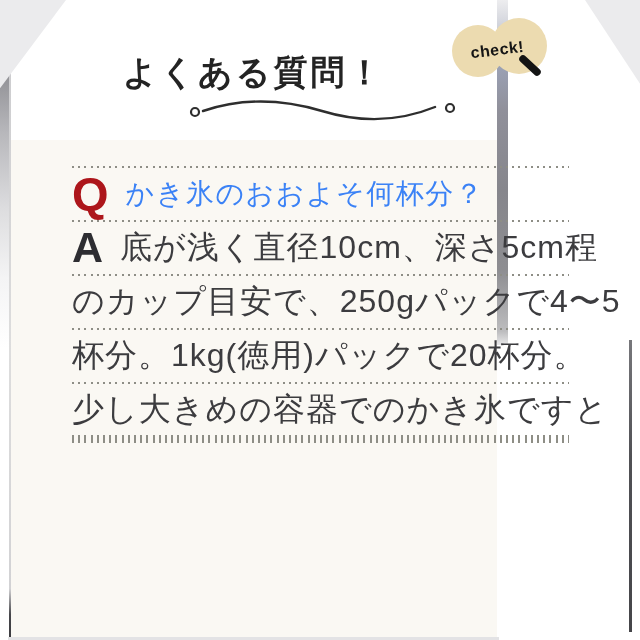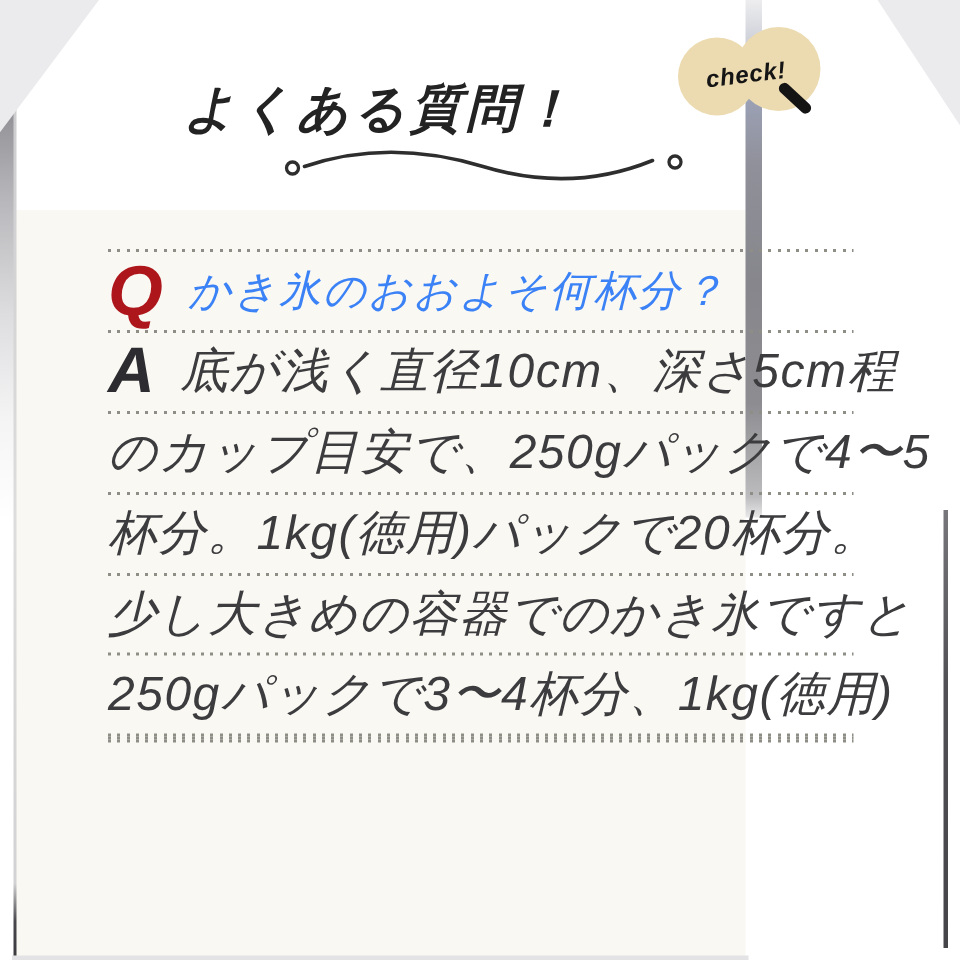--- a/index.html
+++ b/index.html
@@ -3,21 +3,21 @@
 <meta charset="utf-8">
 <style>
   * { margin:0; padding:0; box-sizing:border-box; }
   html,body { width:640px; height:640px; }
   body {
     font-family: "Liberation Sans", "DejaVu Sans", sans-serif;
     background:#ffffff;
     position:relative;
     overflow:hidden;
   }
-  #stage { position:absolute; inset:0; width:508px; height:640px;font-style:italic; }
+  #stage { position:absolute; inset:0; width:508px; height:640px; }
 
   
   .header-band { position:absolute; left:10px; right:11px; top:0; height:140px; background:#ffffff; }
   .content-band { position:absolute; left:10px; right:11px; top:140px; bottom:0; background:#faf8f3; }
 
   
   .edge-left-photo {
     position:absolute; left:0; top:0; width:10px; height:348px;
     background:linear-gradient(180deg,#5e5e63 0%,#85858a 16%,#b7b7bb 38%,#dddddf 60%,#f4f4f5 80%,#ffffff 100%);
   }
@@ -133,23 +133,20 @@
     <div class="faq-row">
       <span class="body-text">杯分。1kg(徳用)パックで20杯分。</span>
     </div>
     <div class="dot-line"></div>
 
     <div class="faq-row">
       <span class="body-text">少し大きめの容器でのかき氷ですと</span>
     </div>
     <div class="dot-line"></div>
 
-    <div class="faq-row">
-      <span class="body-text">250gパックで3〜4杯分、1kg(徳用)</span>
-    </div>
     <div class="dot-line"></div>
 
     <div class="dot-line"></div>
 
     <div class="dot-line"></div>
   </div>
 
 </div>
 
 </body></html>

